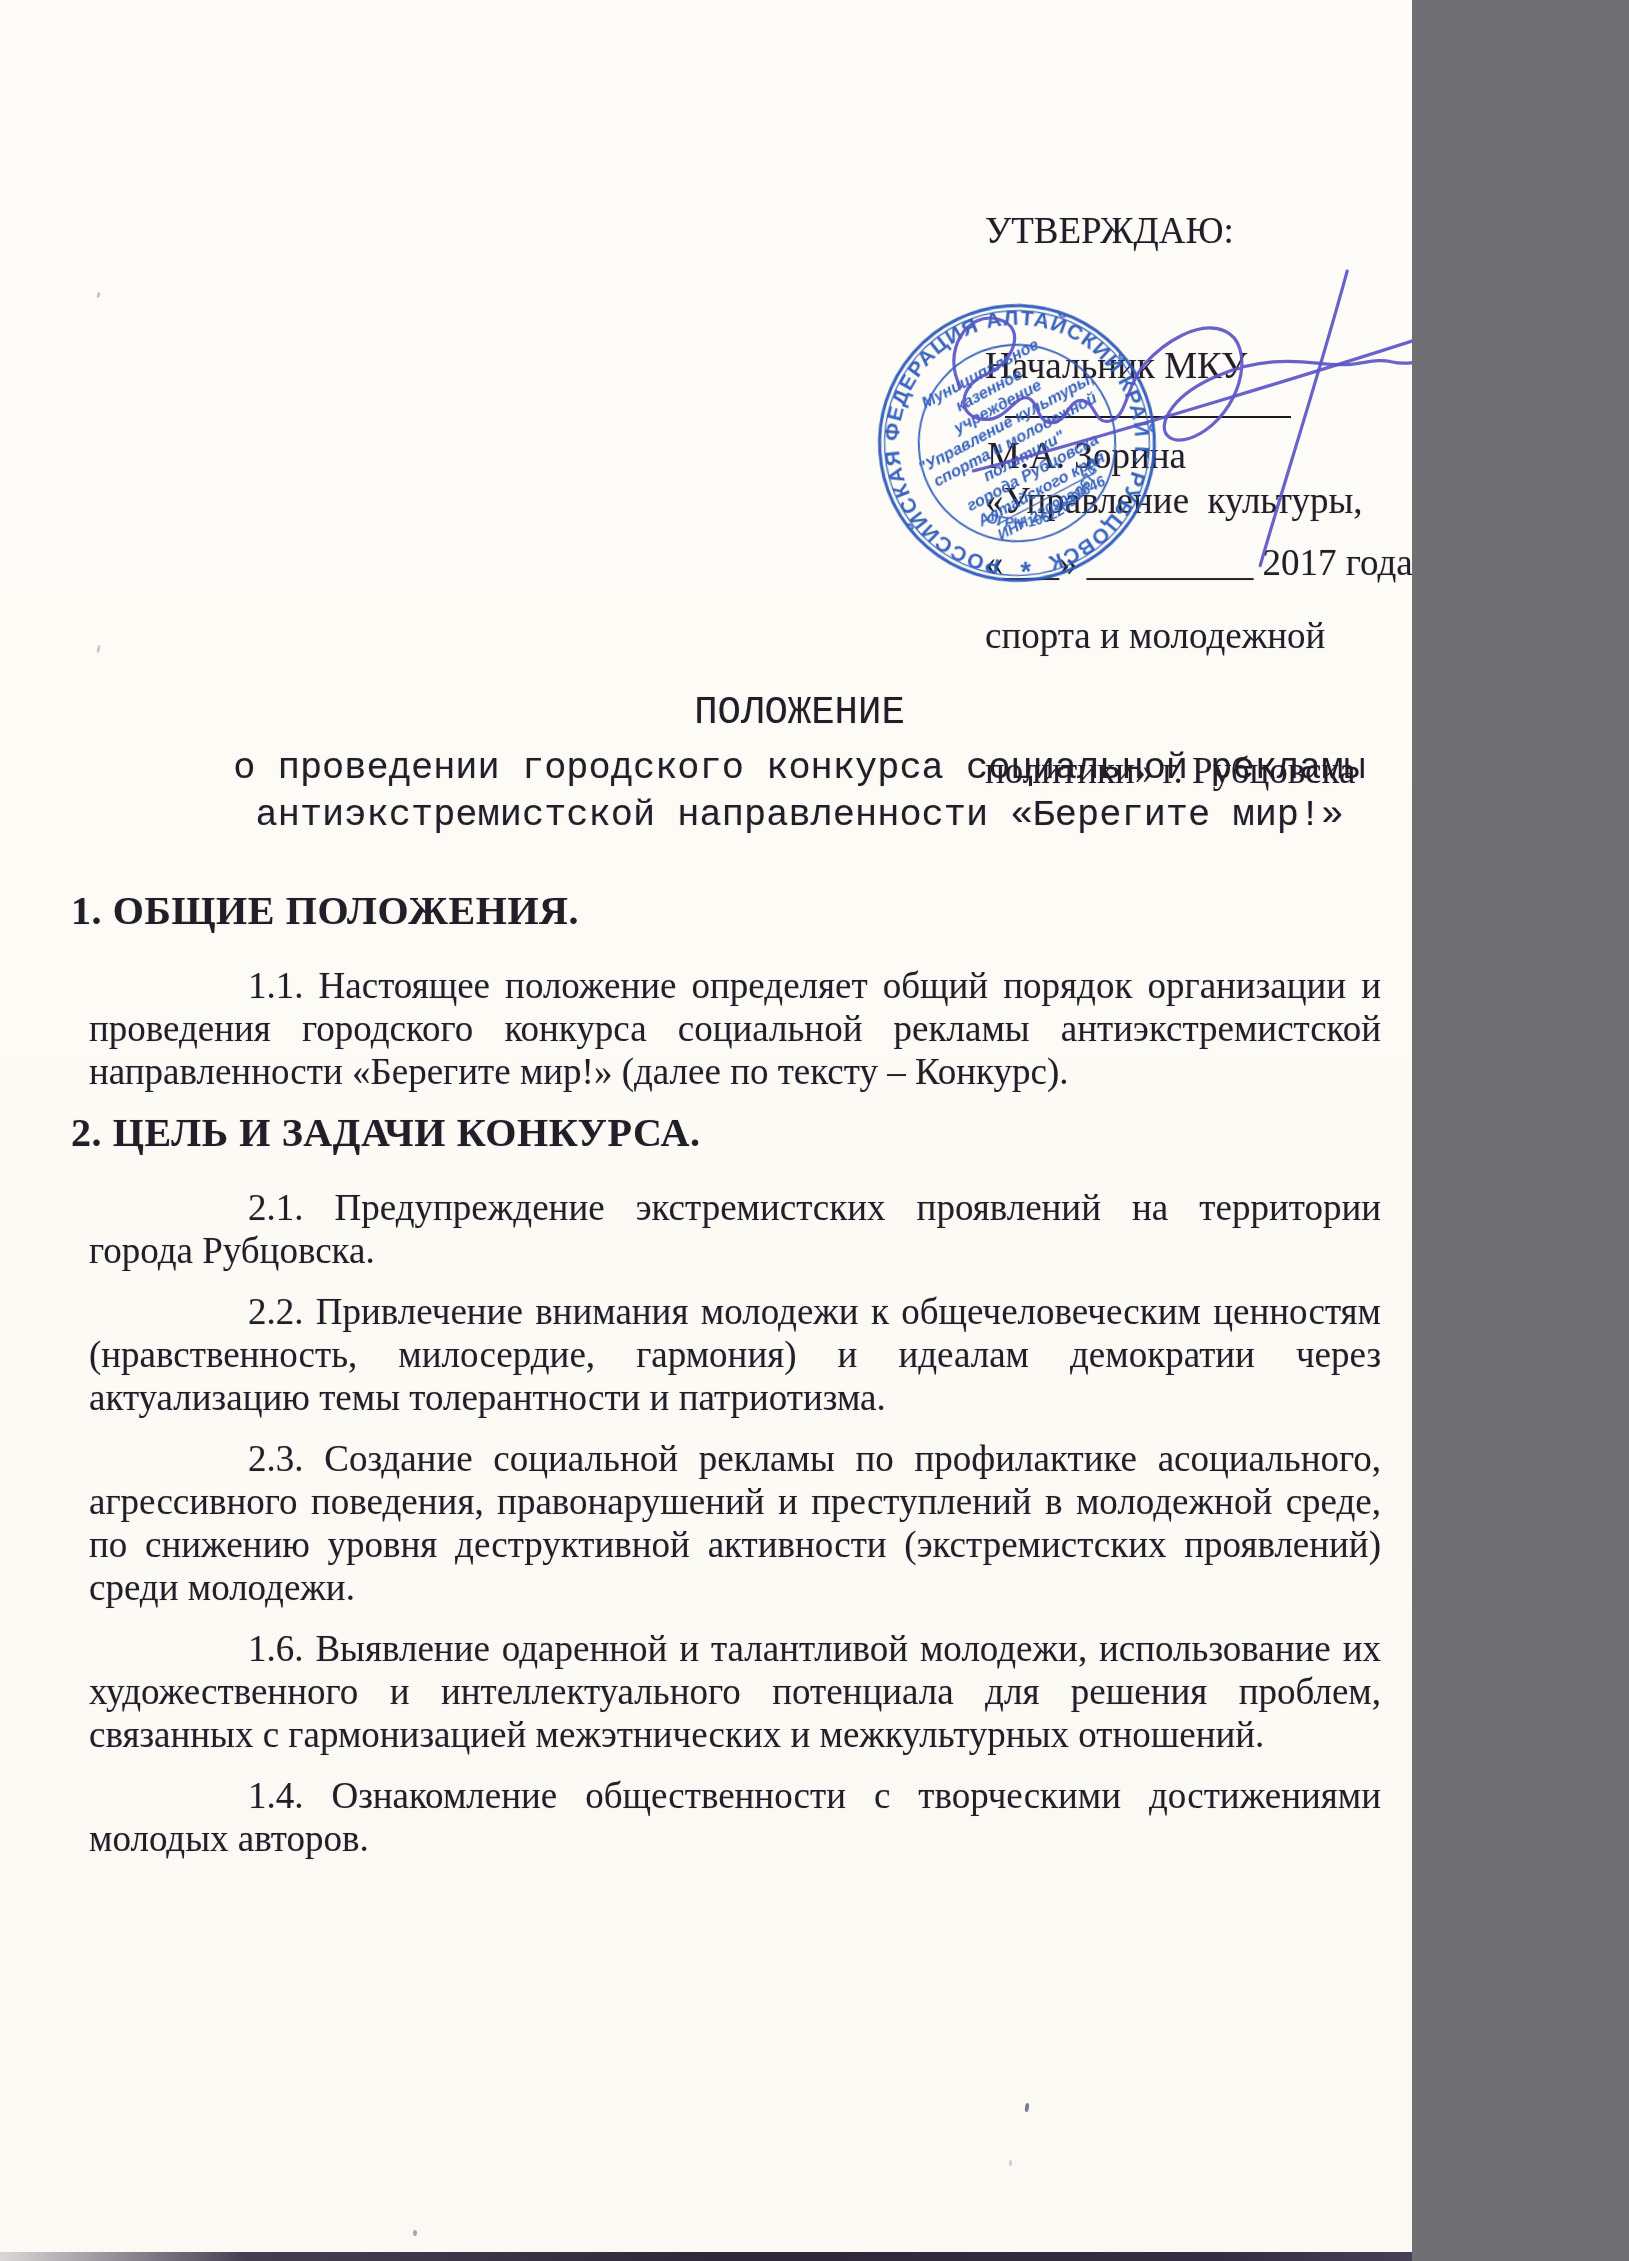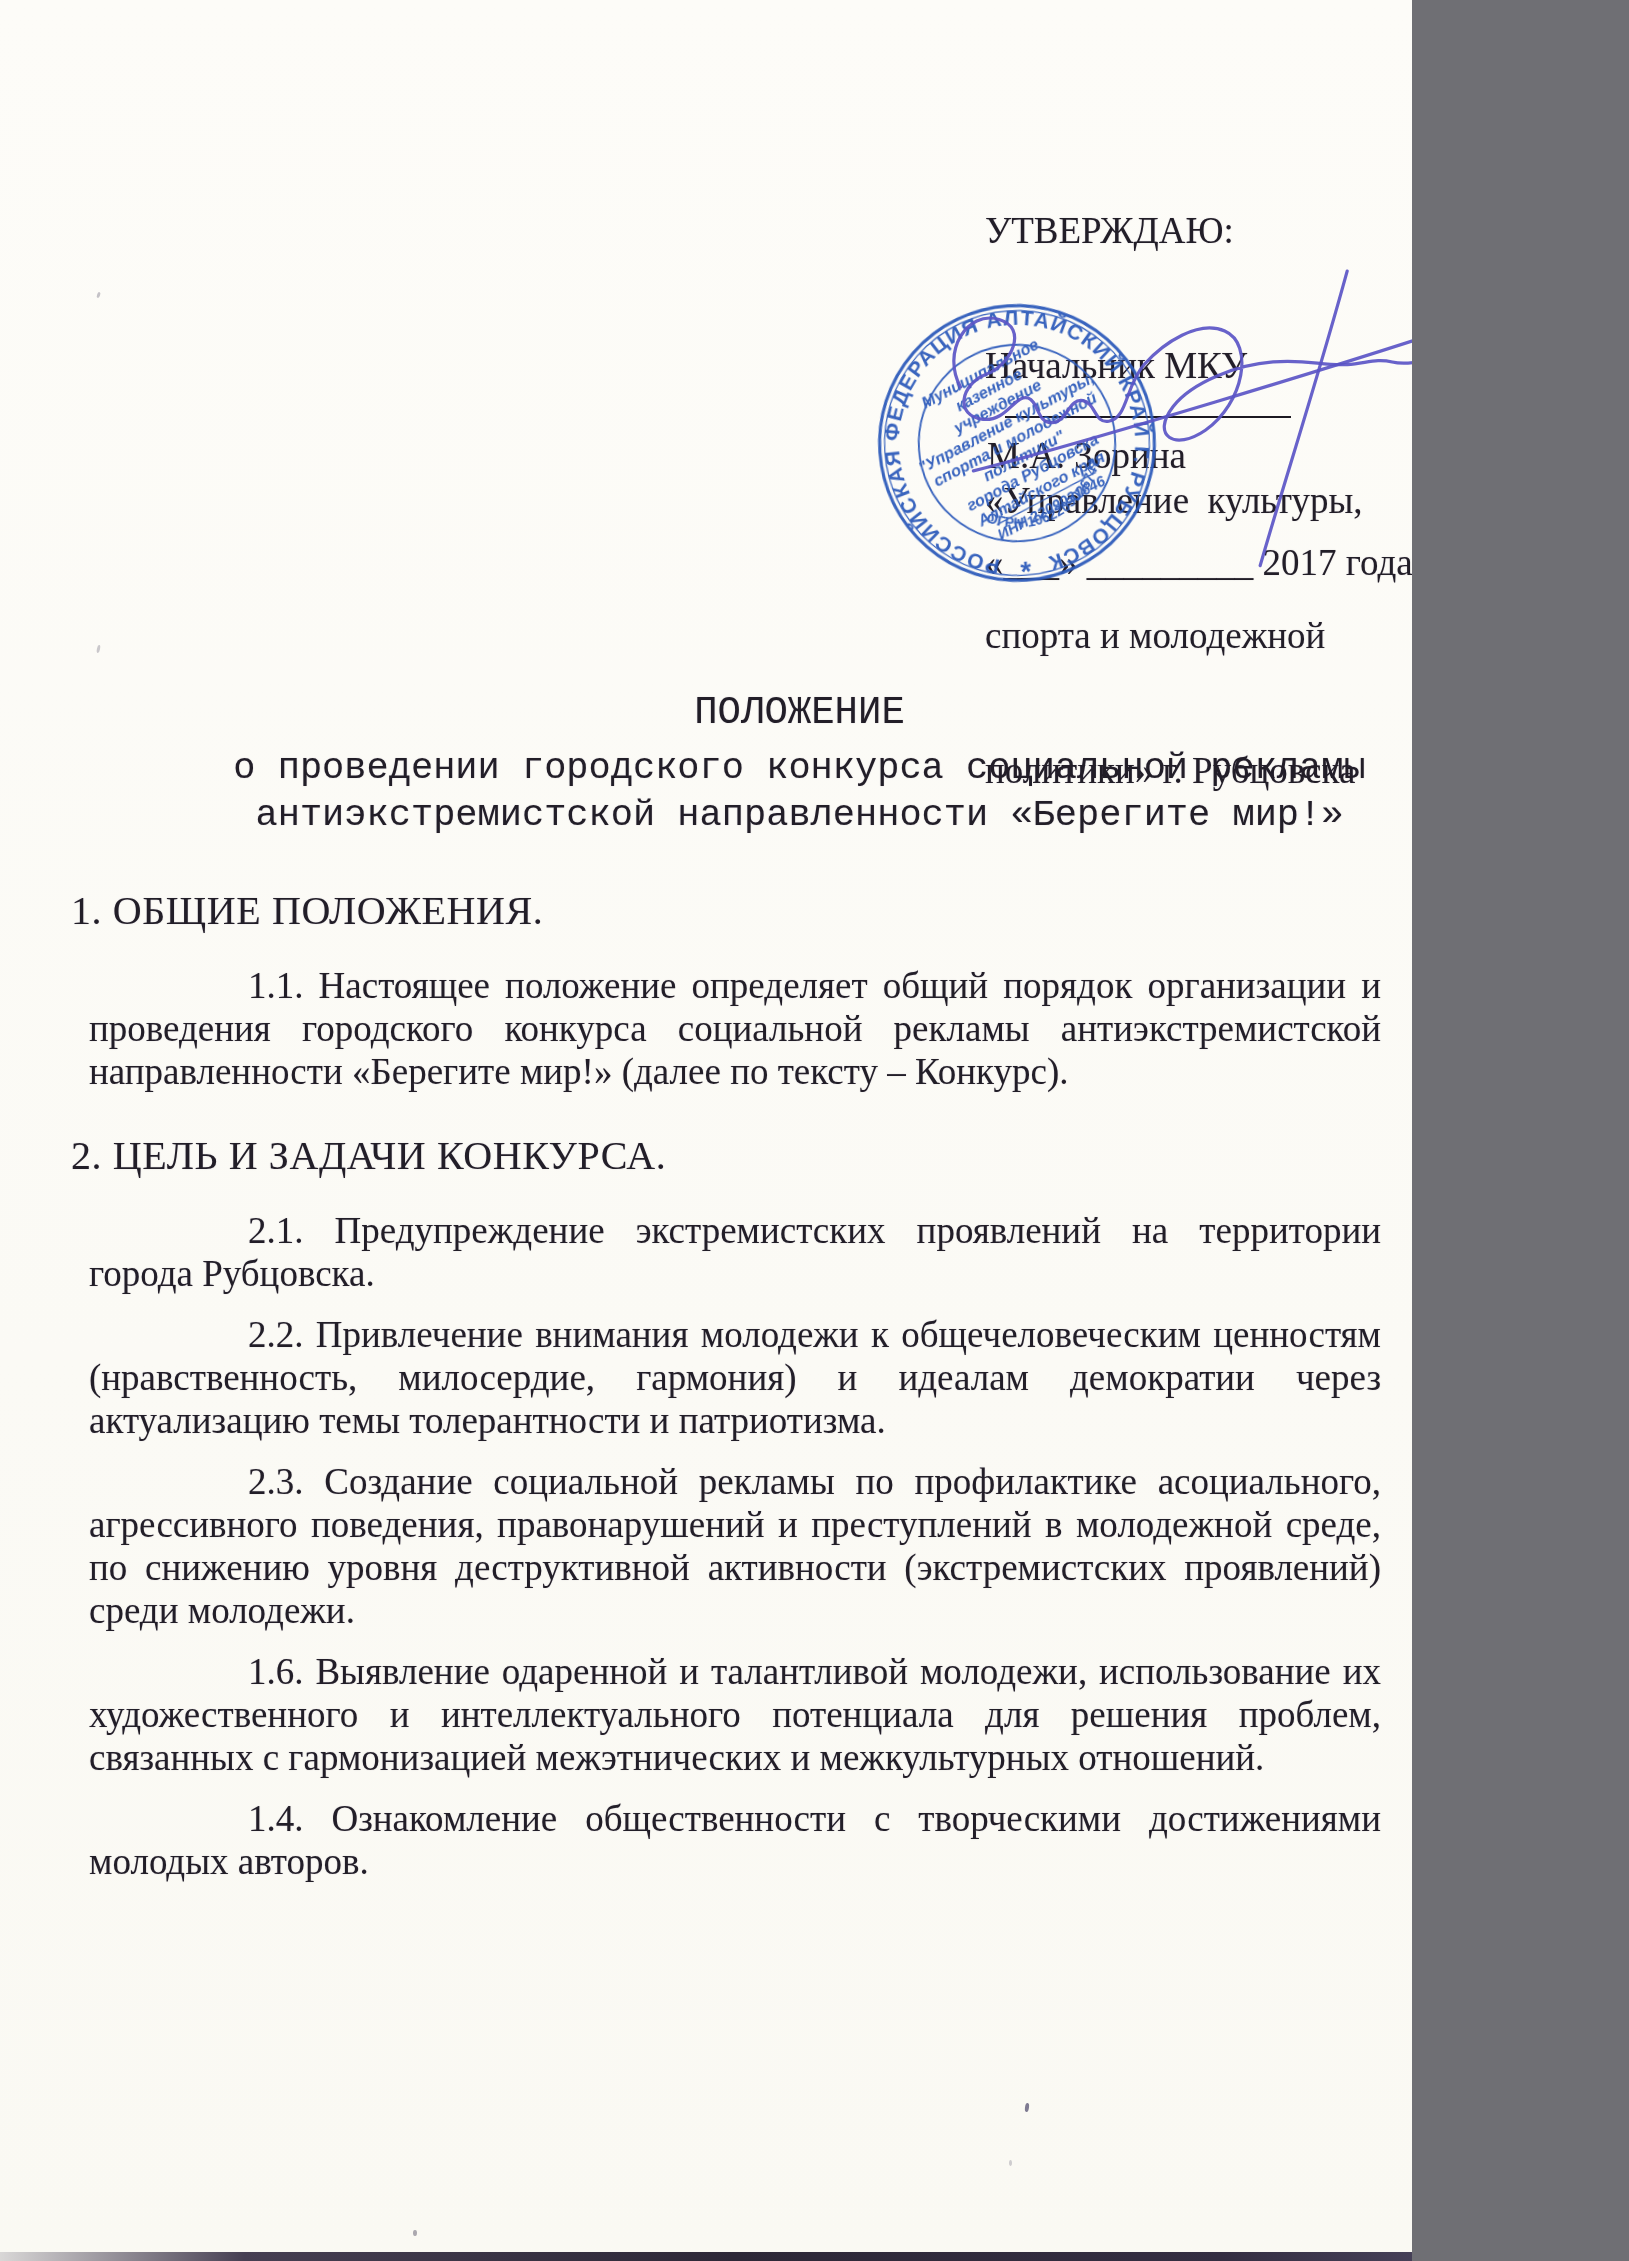--- a/index.html
+++ b/index.html
@@ -30,24 +30,24 @@
   .title .t1{font-size:39px;margin:0 0 7.7px 0;}
   .title p{margin:0;font-family:Liberation Mono, monospace;}
 
   
   .bodytext{
     position:absolute;left:71px;top:889px;width:1328px;
     font-size:37px;line-height:43px;
     text-align:justify;text-align-last:left;
   }
   .bodytext h2{
-    font-size:40px;font-weight:normal;text-align:center;
+    font-size:40px;font-weight:bold;text-align:center;
     margin:0 0 32px 0;line-height:43px;letter-spacing:0.6px;
   }
-  .bodytext h2.second{margin-top:41px;}
+  .bodytext h2.second{margin-top:18px;}
   .bodytext p{margin:18px;text-indent:159px;}
 
   
   .stamp{
     position:absolute;left:874px;top:300px;width:286px;height:286px;
     transform:rotate(-4deg);
     opacity:0.94;
     filter:blur(0.3px);
   }
   .stamp text{fill:#2d5bbb;font-family:"Liberation Sans",sans-serif;}

